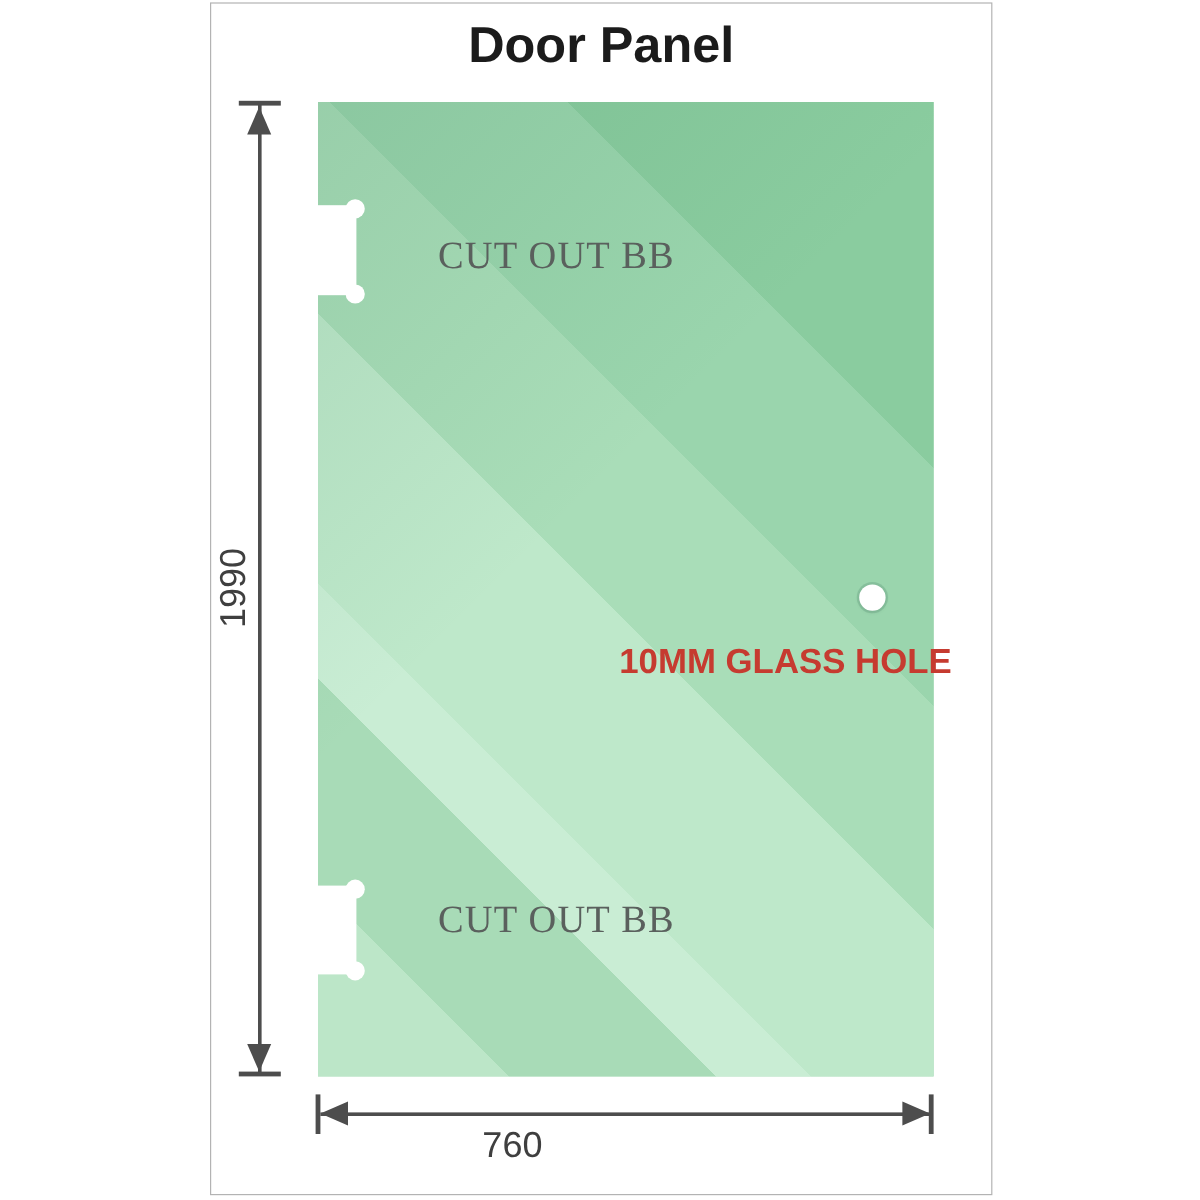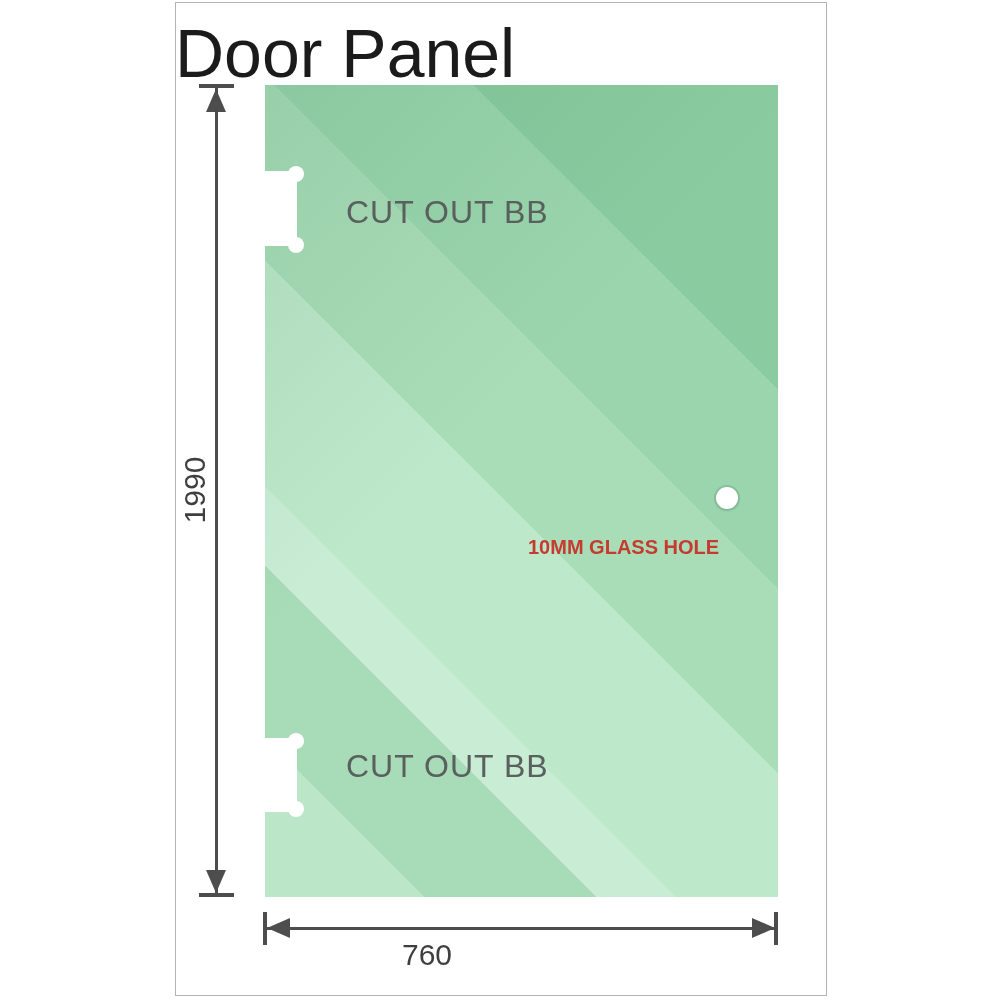--- a/index.html
+++ b/index.html
@@ -16,23 +16,23 @@
     position: absolute;
     left: 175px; top: 2px;
     width: 650px; height: 992px;
     border: 1px solid #b3b3b3;
     background: #ffffff;
   }
   .title {
     position: absolute;
     left: 175px; top: 14px;
     width: 652px;
-    text-align: left;
-    font-size: 68px;
-    font-weight: normal;
+    text-align: center;
+    font-size: 42px;
+    font-weight: bold;
     color: #1b1b1b;
     letter-spacing: 0px;
   }
   
   .glass-panel {
     position: absolute;
     left: 265px; top: 85px;
     width: 513px; height: 812px;
     background-color: #9dd6b0;
     background-image:
@@ -61,45 +61,45 @@
     border-radius: 50%;
     background: #ffffff;
   }
   .knob-t1 { left: 288px; top: 166px; }
   .knob-t2 { left: 288px; top: 237px; }
   .knob-b1 { left: 288px; top: 733px; }
   .knob-b2 { left: 288px; top: 801px; }
   
   .cutout-label {
     position: absolute;
-    left: 346px;
+    left: 365px;
     width: 200px;
     font-size: 32px;
     letter-spacing: 1px;
     color: #5a605d;
     white-space: nowrap;
+    font-family: Liberation Serif, serif;
   }
   .cutout-label.top    { top: 194px; }
   .cutout-label.bottom { top: 748px; }
   .glass-hole {
     position: absolute;
     left: 716px; top: 487px;
     width: 22px; height: 22px;
     border-radius: 50%;
     background: #ffffff;
     box-shadow: 0 0 0 2px rgba(112,168,138,0.45), 0 1px 3px rgba(60,110,85,0.25);
   }
   .hole-label {
     position: absolute;
     left: 516px; top: 536px;
-    font-size: 20px;
+    font-size: 29px;
     font-weight: bold;
     color: #c63b30;
     white-space: nowrap;
-    margin-left: 12px;
   }
   
   .dim { position: absolute; background: #4d4d4d; }
   .v-shaft     { left: 215px; top: 87px;  width: 3px;  height: 807px; }
   .v-cap-top   { left: 199px; top: 84px;  width: 35px; height: 4px; }
   .v-cap-bot   { left: 199px; top: 893px; width: 35px; height: 4px; }
   .h-shaft     { left: 267px; top: 927px; width: 508px; height: 3px; }
   .h-cap-left  { left: 263px; top: 912px; width: 4px;  height: 33px; }
   .h-cap-right { left: 774px; top: 912px; width: 4px;  height: 33px; }
   .tri { position: absolute; width: 0; height: 0; }

